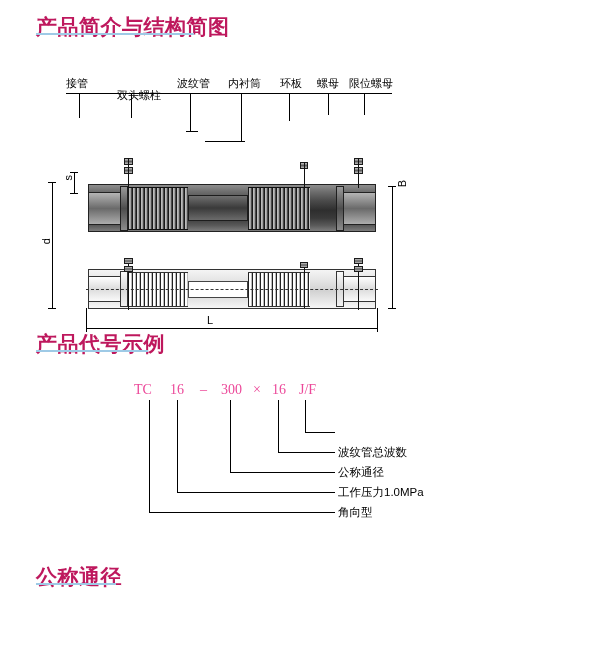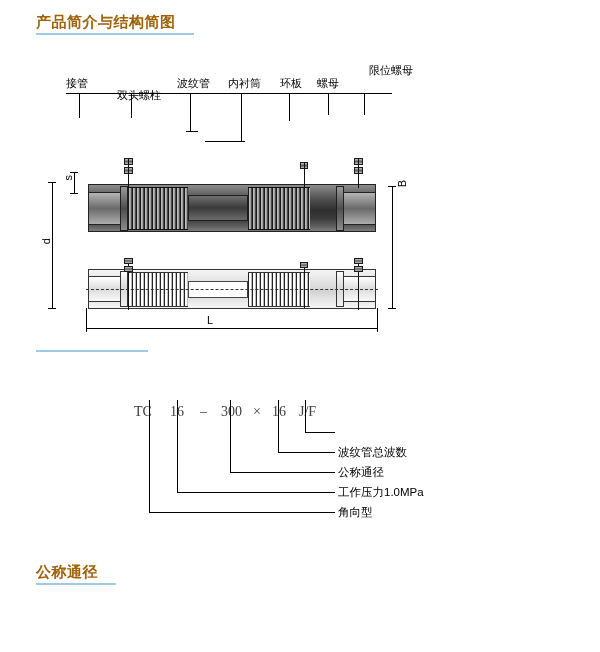--- a/index.html
+++ b/index.html
@@ -7,23 +7,23 @@
     margin: 0; padding: 0;
     width: 600px; height: 652px;
     background: #ffffff;
     font-family: "Liberation Sans", sans-serif;
     overflow: hidden;
   }
   .page { position: relative; width: 600px; height: 652px; }
 
   .section-title {
     position: absolute;
-    font-size: 15px;
+    font-size: 21px;
     font-weight: bold;
-    color: #a16207;
+    color: #be185d;
     letter-spacing: 0.5px;
     white-space: nowrap;
   }
   .title-rule {
     position: absolute;
     height: 2px;
     background: #9ecae6;
   }
 
   
@@ -141,23 +141,22 @@
     height: 0;
     border-top: 1px dashed #333;
   }
 
   
   #fig2 { position: absolute; left: 0; top: 370px; width: 600px; height: 160px; }
   .code-token {
     position: absolute;
     font-family: "Liberation Serif", serif;
     font-size: 14px;
-    color: #404040;
-    white-space: nowrap;
-    margin-top: 22px;
+    color: #ec4899;
+    white-space: nowrap;
   }
   .code-note {
     position: absolute;
     font-size: 11.5px;
     color: #000;
     white-space: nowrap;
   }
   .elbow-v { position: absolute; width: 1px; background: #000; }
   .elbow-h { position: absolute; height: 1px; background: #000; }
 
@@ -178,21 +177,21 @@
   <div class="title-rule" style="left:36px; top:33px; width:158px;"></div>
 
   <div id="fig1">
 
     <div class="callout-label" style="left:66px; top:14px;">接管</div>
     <div class="callout-label" style="left:117px; top:26px;">双头螺柱</div>
     <div class="callout-label" style="left:177px; top:14px;">波纹管</div>
     <div class="callout-label" style="left:228px; top:14px;">内衬筒</div>
     <div class="callout-label" style="left:280px; top:14px;">环板</div>
     <div class="callout-label" style="left:317px; top:14px;">螺母</div>
-    <div class="callout-label" style="left:349px; top:1px;margin-left:20px;">限位螺母</div>
+    <div class="callout-label" style="left:349px; top:14px;">限位螺母</div>
 
     <div class="dimline dim-h" style="left:66px; top:31px; width:326px;"></div>
 
     <div class="lead" style="left:79px;  top:31px; height:25px;"></div>
     <div class="lead" style="left:131px; top:31px; height:25px;"></div>
     <div class="lead" style="left:190px; top:31px; height:38px;"></div>
     <div class="lead" style="left:241px; top:31px; height:48px;"></div>
     <div class="lead" style="left:289px; top:31px; height:28px;"></div>
     <div class="lead" style="left:328px; top:31px; height:22px;"></div>
     <div class="lead" style="left:364px; top:31px; height:22px;"></div>
@@ -267,20 +266,21 @@
     <div class="dimline dim-h" style="left:86px; top:196px; width:0px;"></div>
     <div class="dimline dim-h" style="left:86px; top:266px; width:292px;"></div>
     <div class="dimline dim-v" style="left:86px; top:262px; height:8px;"></div>
     <div class="dimline dim-v" style="left:377px; top:262px; height:8px;"></div>
     <div class="dim-text" style="left:207px; top:252px;">L</div>
 
     <div class="dimline dim-v" style="left:86px; top:246px; height:22px;"></div>
     <div class="dimline dim-v" style="left:377px; top:246px; height:22px;"></div>
   </div>
 
+  <div class="section-title" style="left:36px; top:330px;">产品代号示例</div>
   <div class="title-rule" style="left:36px; top:350px; width:112px;"></div>
 
   <div id="fig2">
 
     <div class="code-token" style="left:134px; top:12px;">TC</div>
     <div class="code-token" style="left:170px; top:12px;">16</div>
     <div class="code-token" style="left:200px; top:12px;">–</div>
     <div class="code-token" style="left:221px; top:12px;font-family:Liberation Serif, serif;">300</div>
     <div class="code-token" style="left:253px; top:12px;">×</div>
     <div class="code-token" style="left:272px; top:12px;">16</div>

